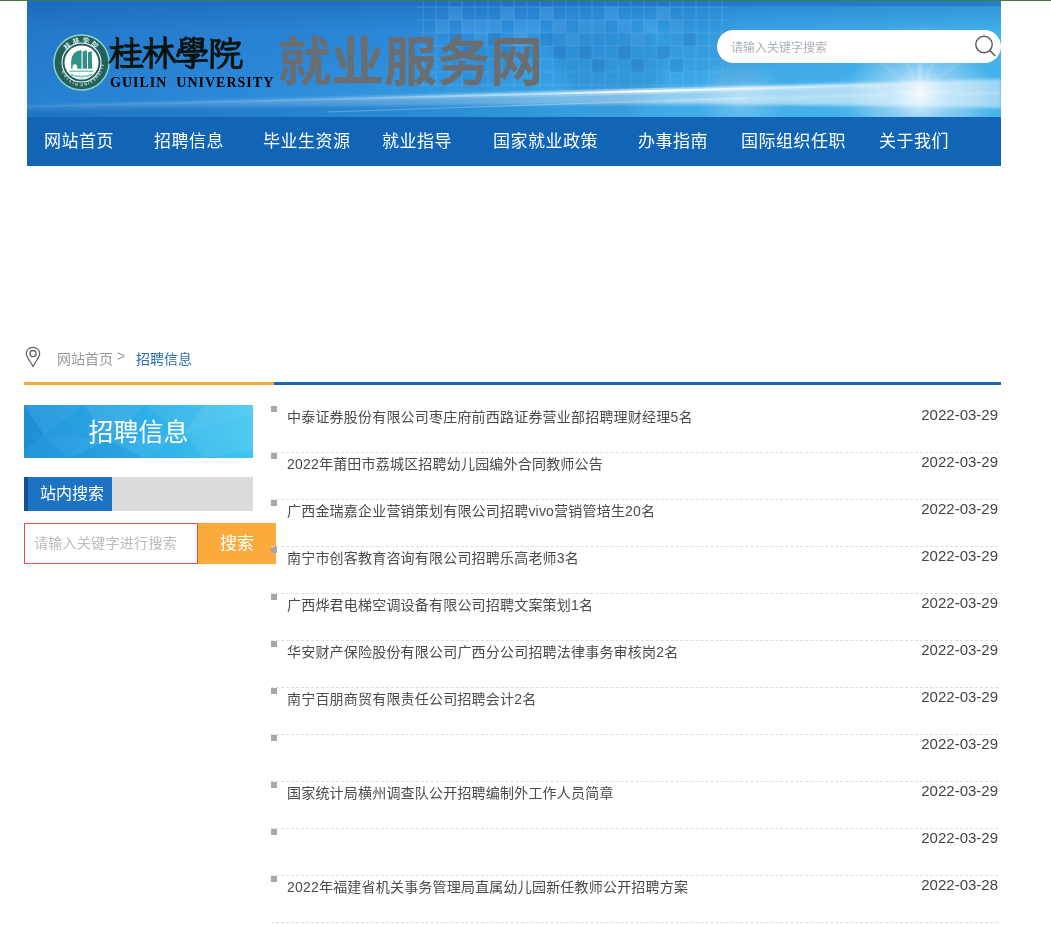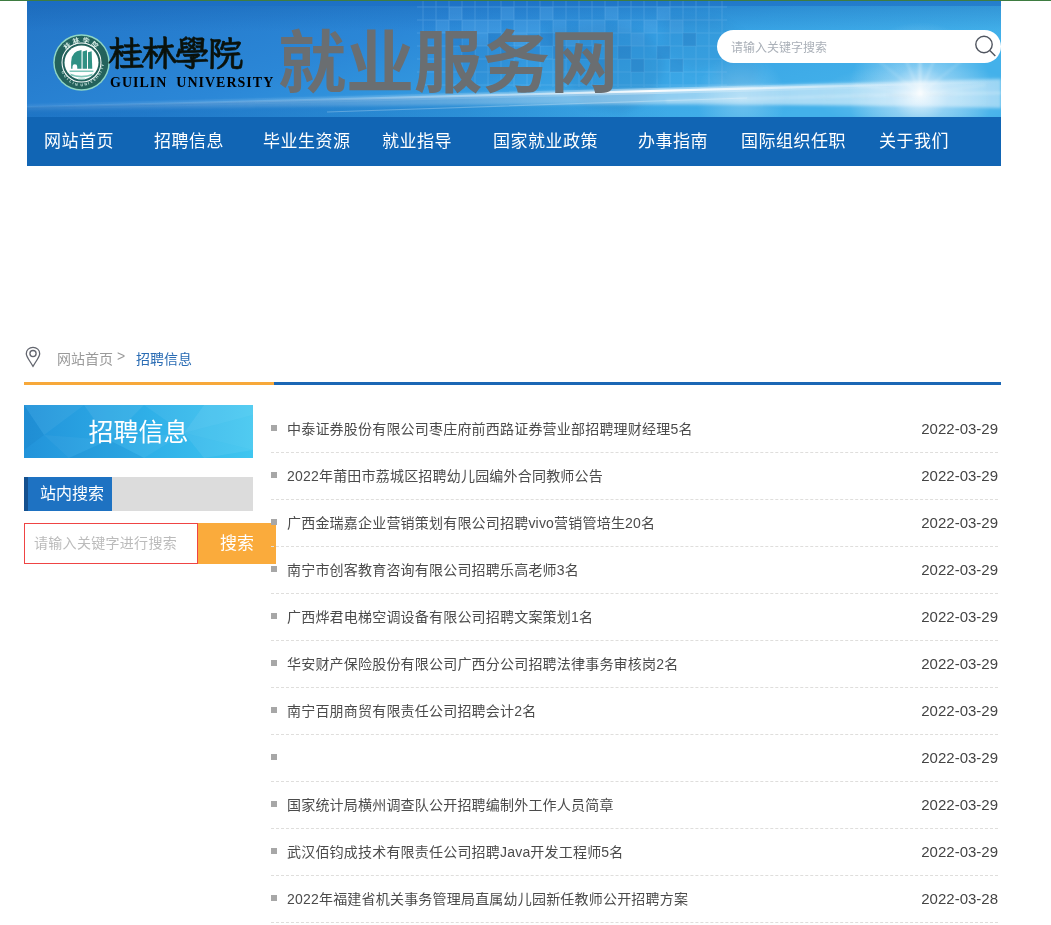--- a/index.html
+++ b/index.html
@@ -4,42 +4,42 @@
 <style>
 *{margin:0;padding:0;box-sizing:border-box}
 html,body{width:1051px;height:925px;background:#fff;overflow:hidden}
 body{font-family:"Liberation Sans","Noto Sans CJK SC",sans-serif;position:relative}
 .topline{position:absolute;left:0;top:0;width:1051px;height:1px;background:#3e7c41}
 .banner{position:absolute;left:27px;top:1px;width:974px;height:116px;overflow:hidden}
 .banner svg.bgsvg{position:absolute;left:0;top:0}
 .logo{position:absolute;left:26px;top:32.5px}
 .caltxt{position:absolute;left:81px;top:31px;font-family:"Liberation Serif","LXGW WenKai TC",serif;font-weight:bold;font-size:36px;color:#0a120c;letter-spacing:-3px;line-height:44px;white-space:nowrap;-webkit-text-stroke:0.6px #0a120c}
 .entxt{position:absolute;left:83px;top:74px;font-family:"Liberation Serif",serif;font-weight:bold;font-size:14px;color:#000;letter-spacing:1.0px;white-space:nowrap}
-.bigtxt{position:absolute;left:251px;top:33px;font-size:68px;font-weight:bold;color:#6a6e71;letter-spacing:0px;line-height:58px;white-space:nowrap}
+.bigtxt{position:absolute;left:251px;top:33px;font-size:53px;font-weight:bold;color:#6a6e71;letter-spacing:0px;line-height:58px;white-space:nowrap}
 .searchpill{position:absolute;left:690px;top:29px;width:284px;height:33px;background:#fff;border-radius:17px;display:flex;align-items:center}
 .searchpill .ph{margin-left:14px;font-size:12px;color:#aab0b8;letter-spacing:0}
 .nav{position:absolute;left:27px;top:117px;width:974px;height:49px;background:#1165b4}
 .nav span{position:absolute;top:0;height:49px;line-height:49px;color:#fff;font-size:17px;letter-spacing:0.5px;white-space:nowrap}
 .crumbpin{position:absolute;left:25px;top:346px}
 .crumb{position:absolute;top:348px;font-size:14px;white-space:nowrap}
 .c1{left:57px;color:#9a9a9a}
 .c2{left:117px;color:#9a9a9a}
 .c3{left:136px;color:#2a6cb4}
 .hline{position:absolute;top:382px;height:3px}
 .hline.o{left:24px;width:250px;background:#f7a83a}
 .hline.b{left:274px;width:727px;background:#1b67b5}
 .side1{position:absolute;left:24px;top:405px;width:229px;height:53px;overflow:hidden}
 .side1 .t{position:absolute;width:229px;top:1px;height:53px;line-height:53px;text-align:center;color:#fff;font-size:25px}
 .side2{position:absolute;left:24px;top:477px;width:229px;height:34px;background:#dcdcdc}
 .side2 .edge{position:absolute;left:0;top:0;width:4px;height:34px;background:#14508f}
 .side2 .tab{position:absolute;left:4px;top:0;width:84px;height:34px;background:#1e72c2;color:#fff;font-size:16px;line-height:34px;text-align:center;text-indent:4px}
 .sinput{position:absolute;left:24px;top:523px;width:174px;height:41px;background:#fff;border:1px solid #ef4444;line-height:38px;font-size:14px;color:#bbb;padding-left:9px;letter-spacing:0.3px}
 .sbtn{position:absolute;left:198px;top:523px;width:78px;height:41px;background:#faab3c;color:#fff;font-size:17px;line-height:41px;text-align:center}
 .list{position:absolute;left:271px;top:406px;width:727px;list-style:none}
-.list li{height:47px;display:flex;align-items:center;padding-bottom:2px;border-bottom:1px dashed #dfdedc}
+.list li{height:47px;display:flex;padding-bottom:2px;border-bottom:1px dashed #dfdedc}
 .list .sq{width:5.5px;height:5.5px;background:#a7a7a7;flex:0 0 auto}
 .list .tt{margin-left:10.5px;font-size:14px;color:#4b4b4b;letter-spacing:0.2px;white-space:nowrap}
 .list .dt{margin-left:auto;font-size:15px;color:#444}
 </style>
 </head>
 <body>
 <div class="topline"></div>
 
 <div class="banner">
 <svg class="bgsvg" width="974" height="116" viewBox="0 0 974 116">
@@ -277,21 +277,20 @@
       <span class="sq"></span>
       <span class="dt">2022-03-29</span>
     </li>
   <li>
       <span class="sq"></span>
       <span class="tt">国家统计局横州调查队公开招聘编制外工作人员简章</span>
       <span class="dt">2022-03-29</span>
     </li>
   <li>
       <span class="sq"></span>
-      <span class="tt">武汉佰钧成技术有限责任公司招聘Java开发工程师5名</span>
       <span class="dt">2022-03-29</span>
     </li>
   <li>
       <span class="sq"></span>
       <span class="tt">2022年福建省机关事务管理局直属幼儿园新任教师公开招聘方案</span>
       <span class="dt">2022-03-28</span>
     </li>
 </ul>
 
 </body></html>

